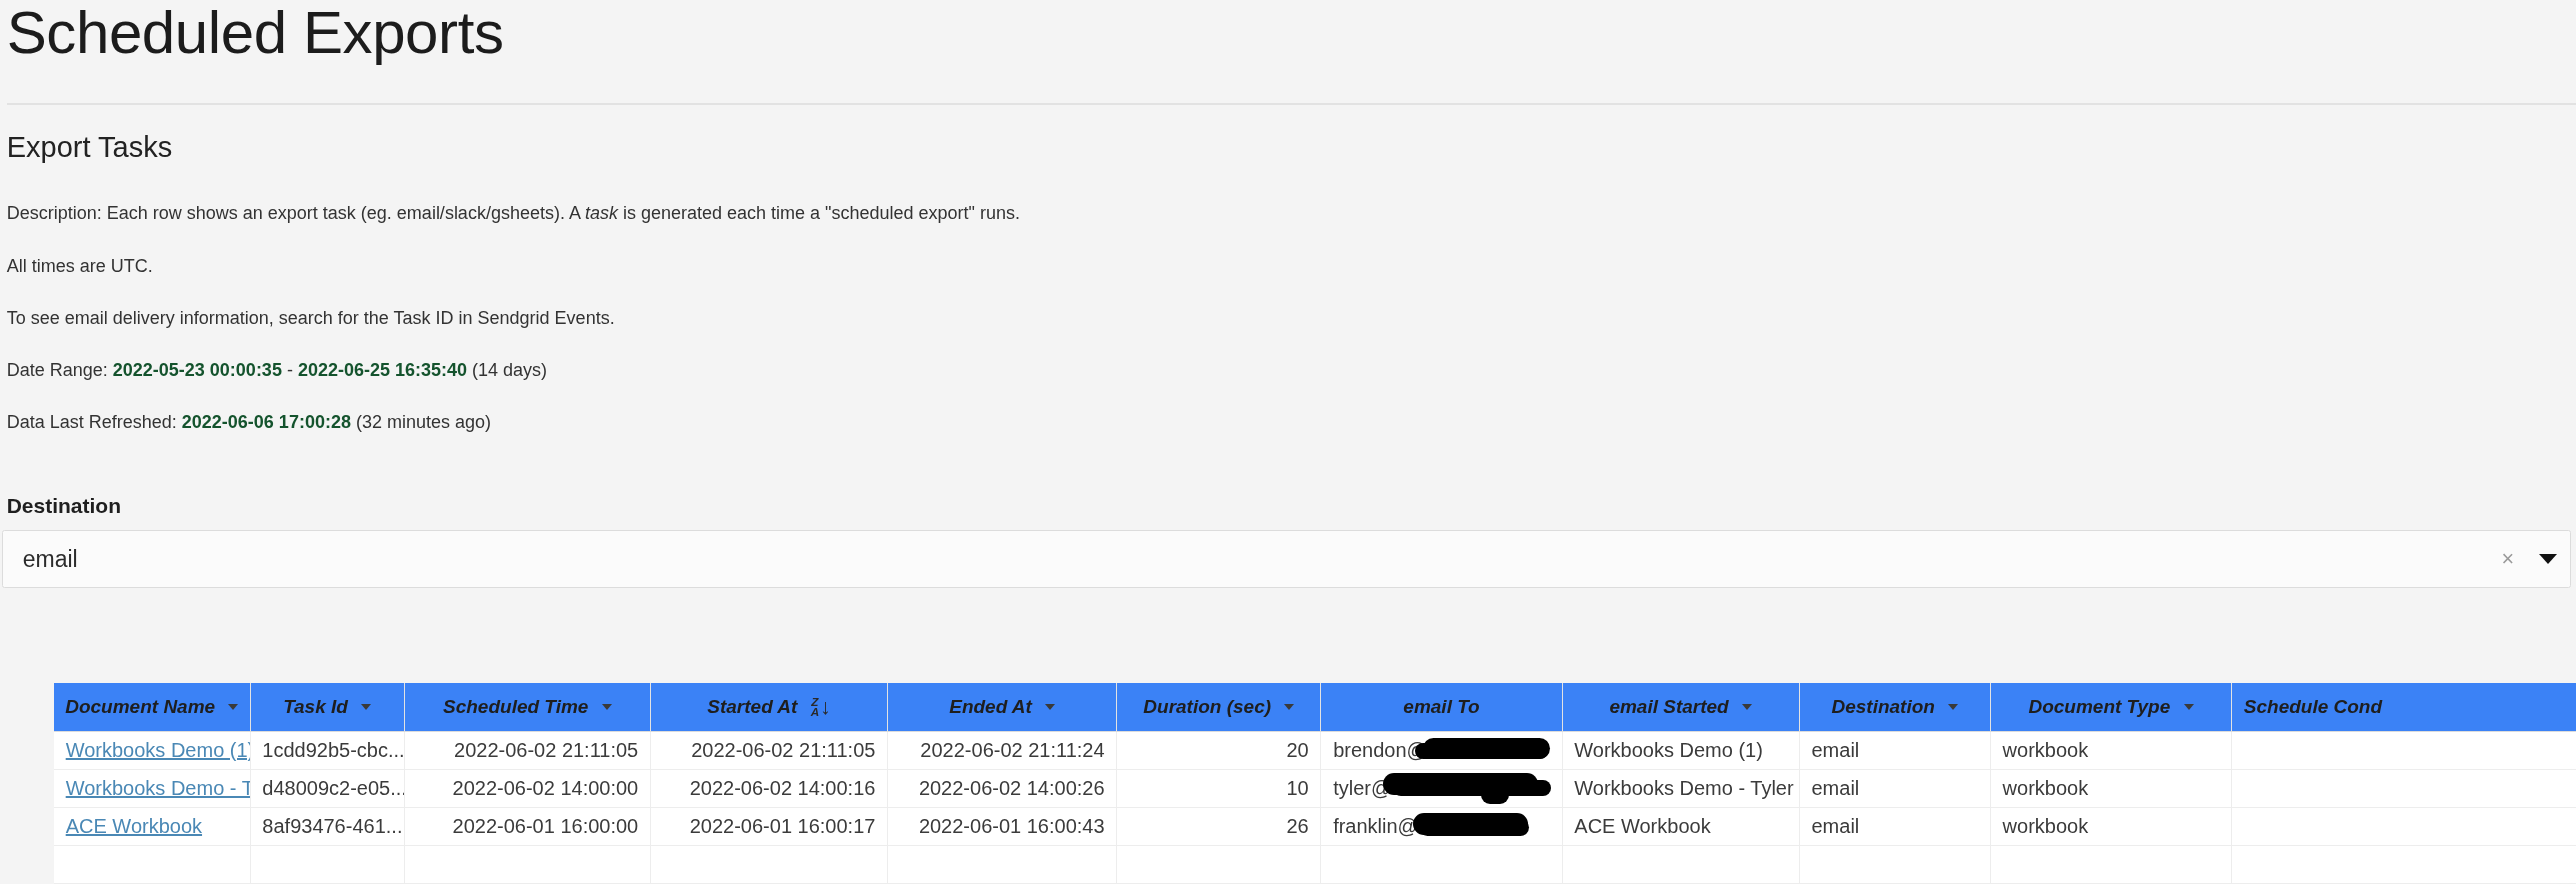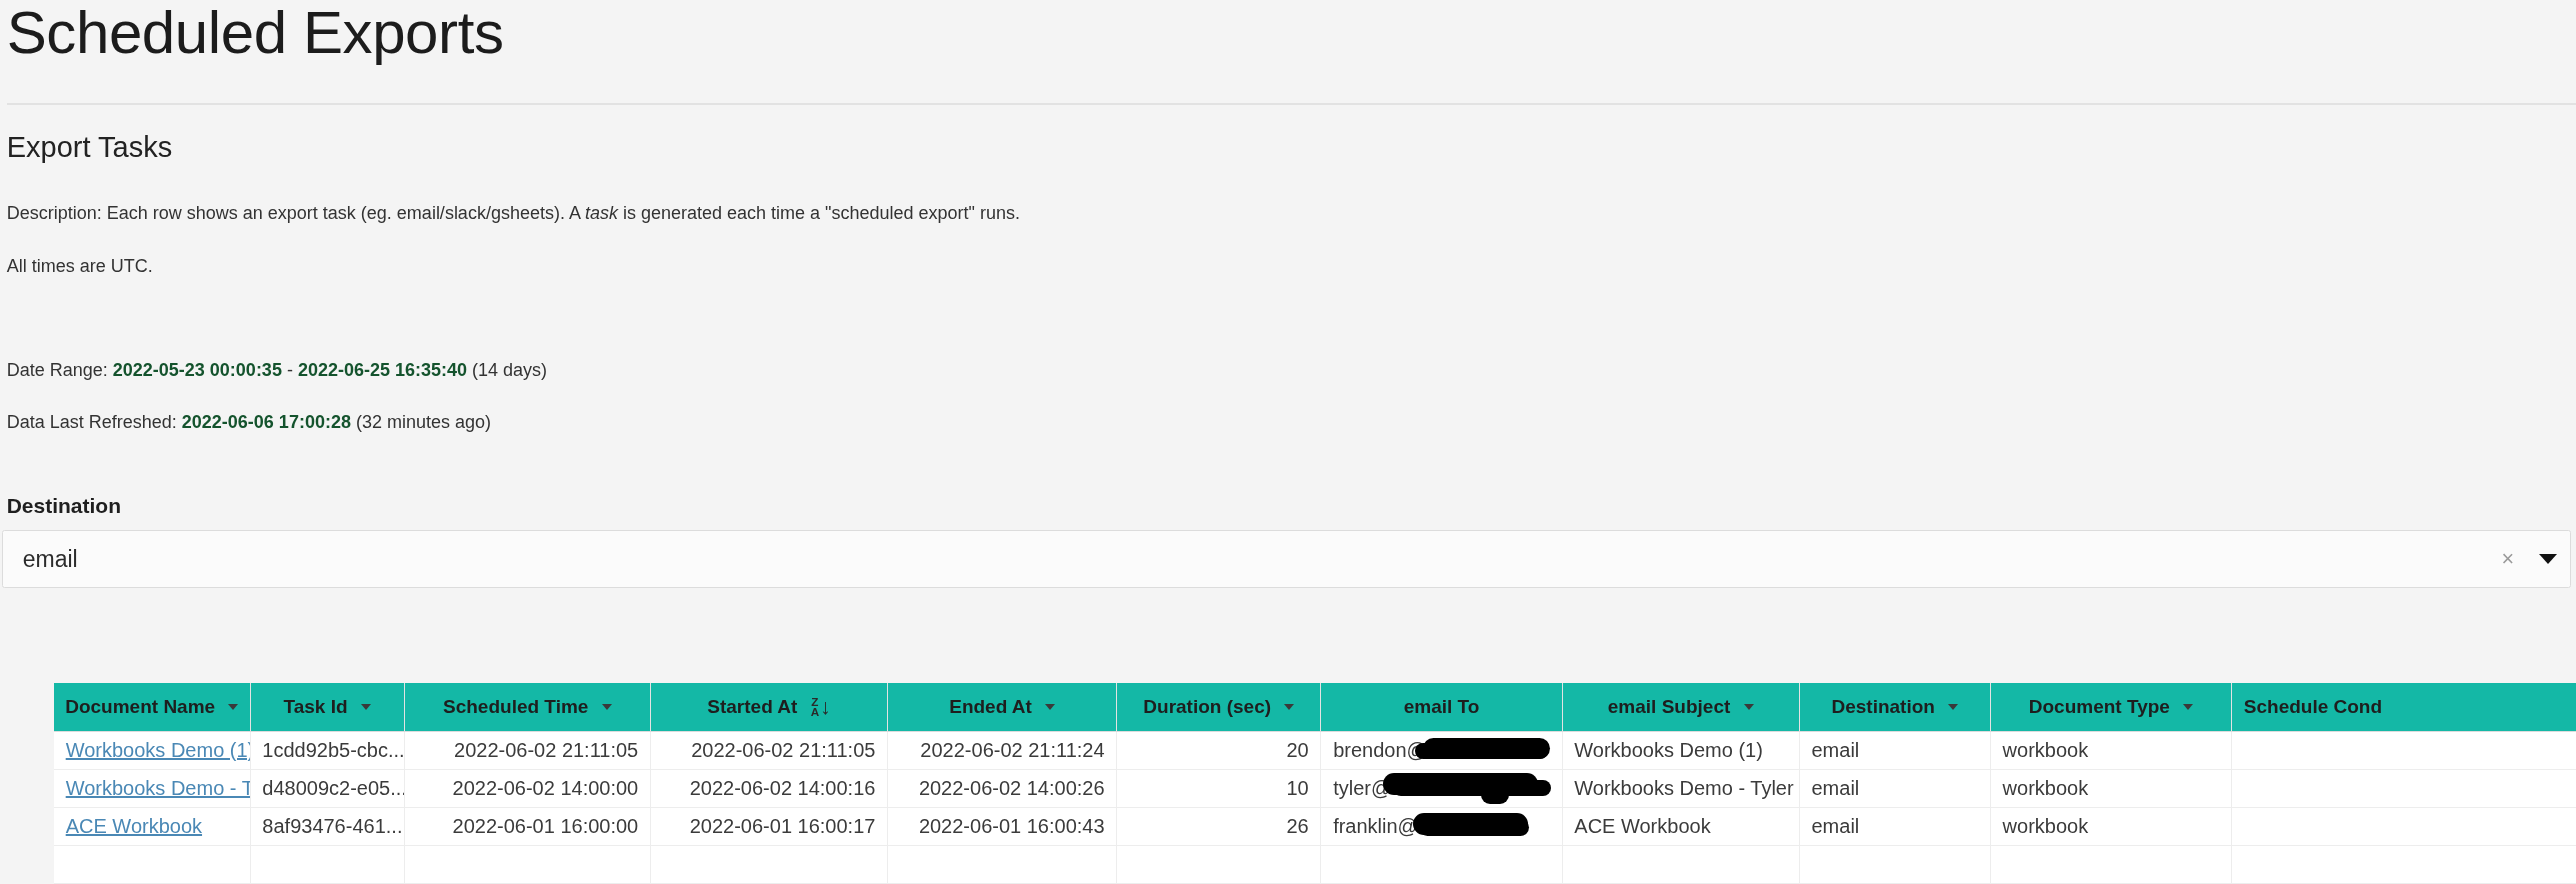--- a/index.html
+++ b/index.html
@@ -143,32 +143,33 @@
   }
 
   table.tbl {
     border-collapse: collapse;
     table-layout: fixed;
     width: 2573px;
     font-size: 20px;
   }
 
   table.tbl thead th {
-    background: #14b8a6;
+    background: #3b82f6;
     color: #1e1e1e;
     font-weight: 700;
     font-size: 19px;
     height: 48px;
     padding: 0 11.7px;
     box-sizing: border-box;
     border-right: 0.8px solid #e3e3e3;
     border-bottom: 0.8px solid #dcdcdc;
     white-space: nowrap;
     vertical-align: middle;
     overflow: hidden;
+    font-style: italic;
   }
   table.tbl thead th:last-child { border-right: none; }
 
   .th-inner {
     display: flex;
     align-items: center;
     justify-content: center;
     gap: 13.3px;
     white-space: nowrap;
   }
@@ -250,20 +251,21 @@
   <div class="title-rule"></div>
 
   <div class="section-title">Export Tasks</div>
 
   <div class="desc-line" id="desc-1">
     <span>Description: Each row shows an export task (eg. email/slack/gsheets). A </span><em>task</em><span> is generated each time a "scheduled export" runs.</span>
   </div>
 
   <div class="desc-line" id="desc-2">All times are UTC.</div>
 
+  <div class="desc-line" id="desc-3">To see email delivery information, search for the Task ID in Sendgrid Events.</div>
 
   <div class="desc-line" id="desc-4">
     <span>Date Range: </span><b>2022-05-23 00:00:35</b><span>  -  </span><b>2022-06-25 16:35:40</b><span> (14 days)</span>
   </div>
 
   <div class="desc-line" id="desc-5">
     <span>Data Last Refreshed: </span><b>2022-06-06 17:00:28</b><span> (32 minutes ago)</span>
   </div>
 
   <div class="field-label">Destination</div>
@@ -335,21 +337,21 @@
               <span class="caret"></span>
             </div>
           </th>
           <th>
             <div class="th-inner">
               <span>email To</span>
             </div>
           </th>
           <th>
             <div class="th-inner">
-              <span>email Subject</span>
+              <span>email Started</span>
               <span class="caret"></span>
             </div>
           </th>
           <th>
             <div class="th-inner">
               <span>Destination</span>
               <span class="caret"></span>
             </div>
           </th>
           <th>

